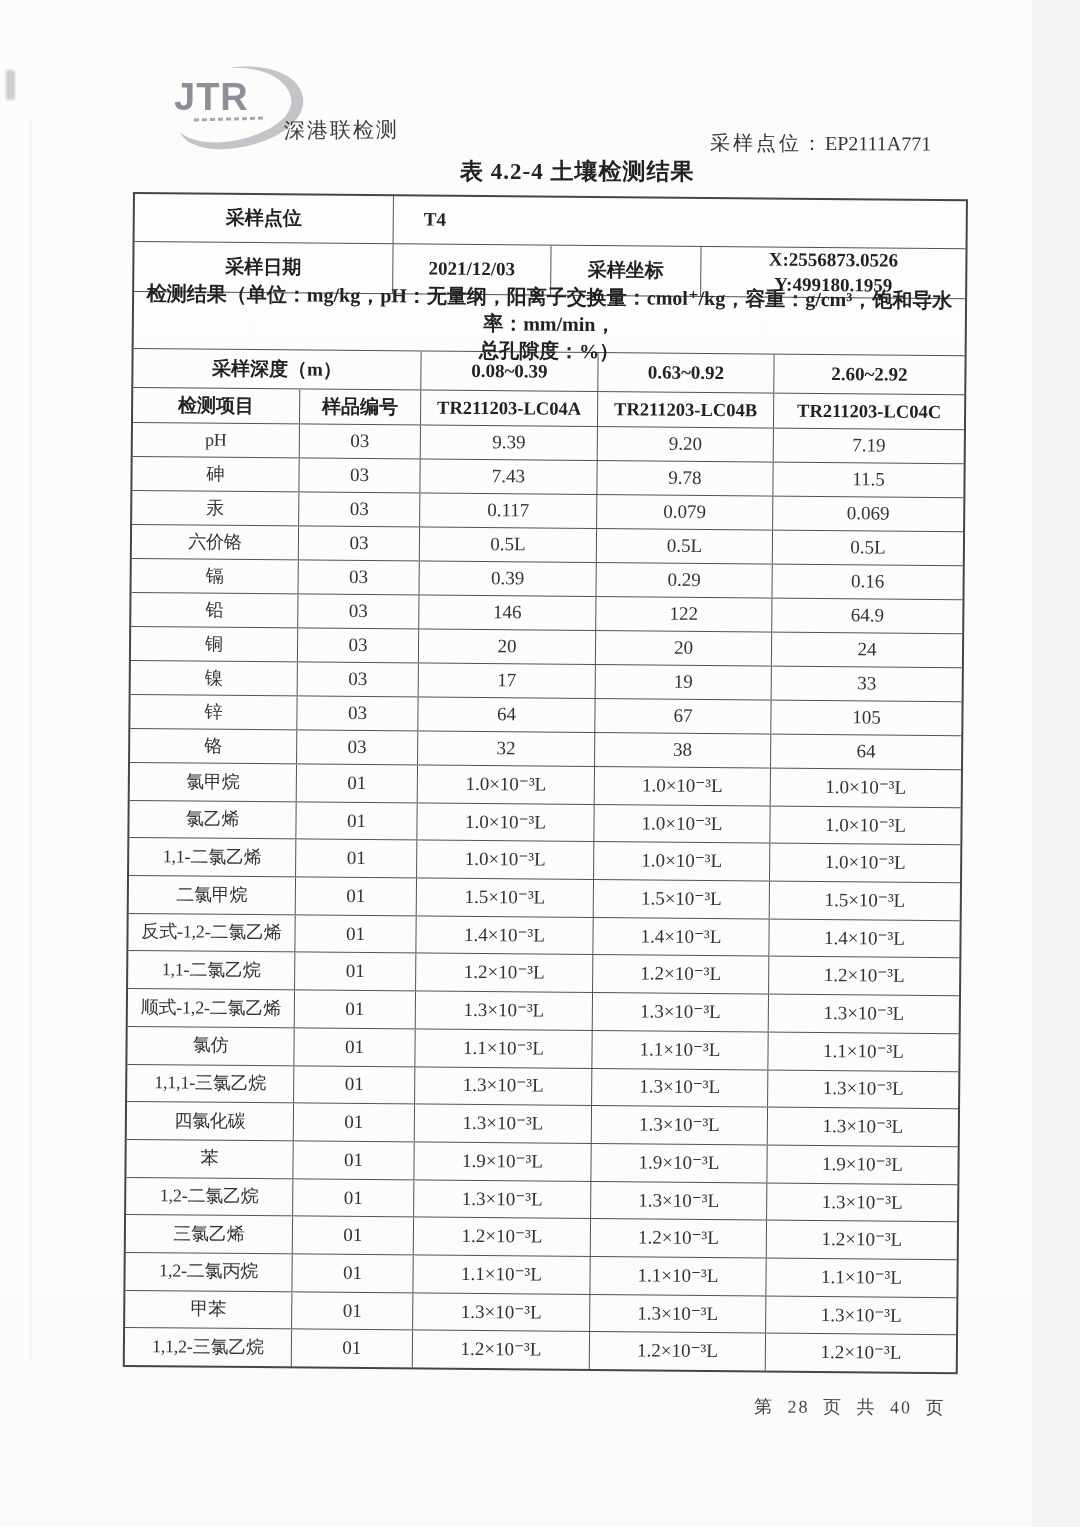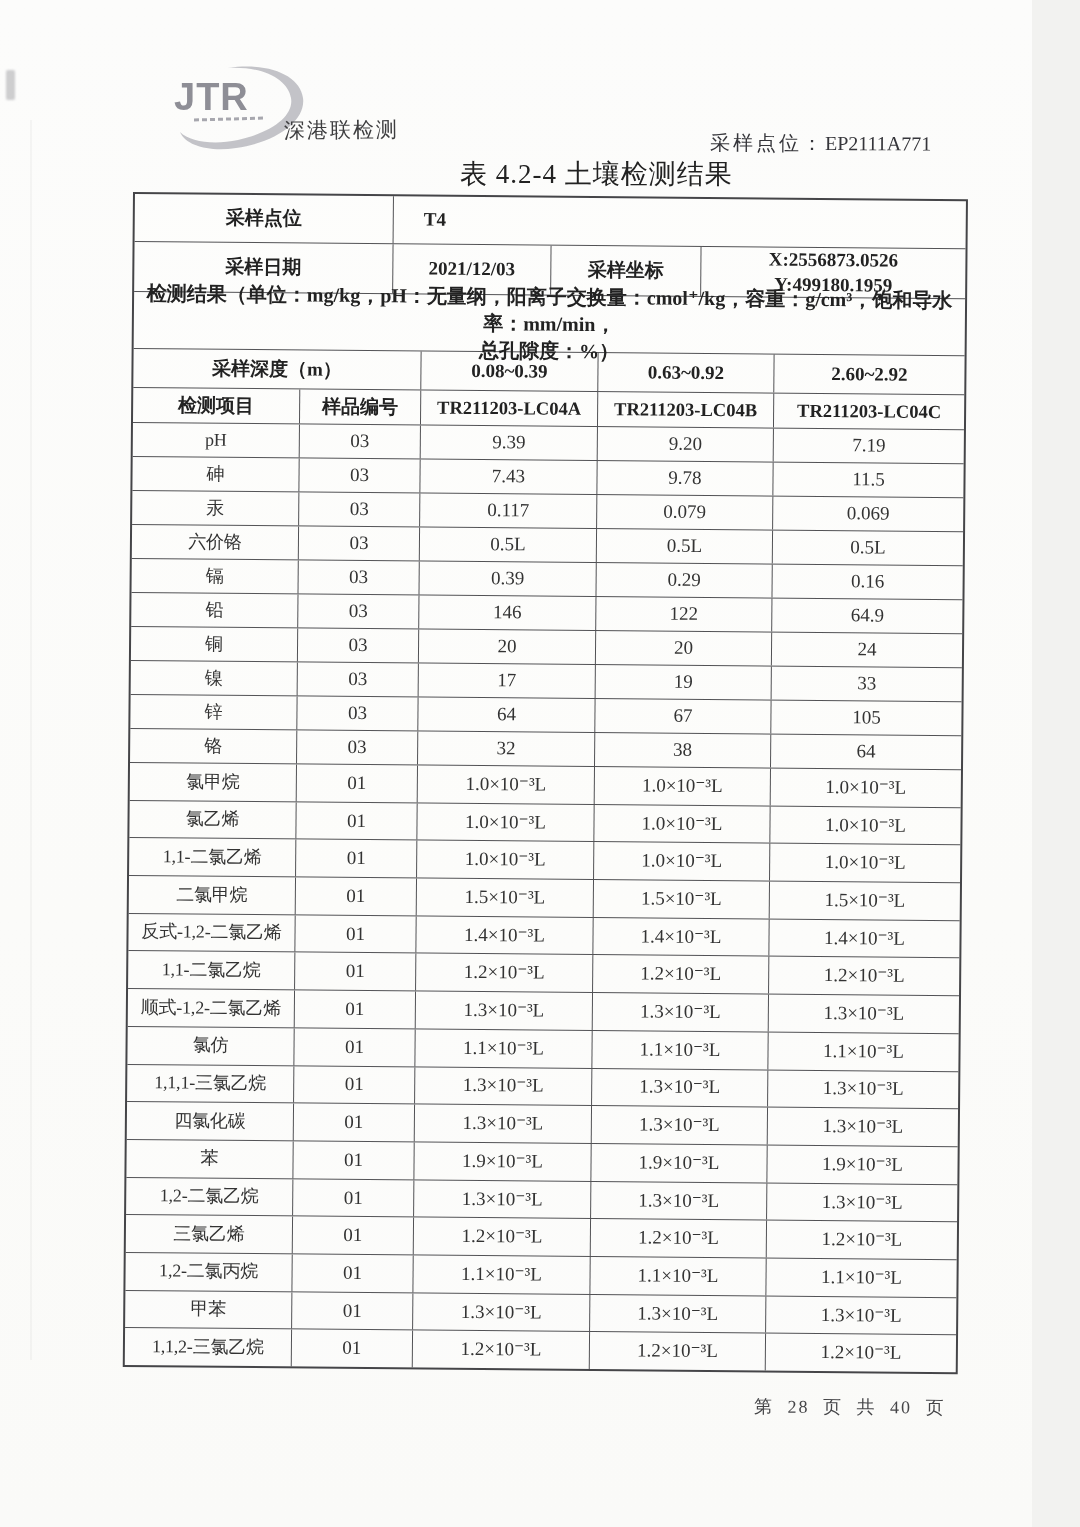--- a/index.html
+++ b/index.html
@@ -27,21 +27,21 @@
     position:absolute;left:284px;top:116px;
     font-size:21px;color:#3d3d3f;letter-spacing:2px;
     transform:rotate(-0.6deg);
   }
   .report-no{
     position:absolute;left:710px;top:130px;font-size:20px;color:#35353a;
     white-space:nowrap;transform:rotate(0.3deg);
   }
   .report-no .lbl{letter-spacing:3px;}
   .doc-title{
-    position:absolute;left:460px;top:156px;font-size:27px;font-weight:normal;
+    position:absolute;left:460px;top:156px;font-size:23px;font-weight:bold;
     color:#222;letter-spacing:1px;white-space:nowrap;
   }
   
   .tbl{
     position:absolute;left:133px;top:192px;width:835px;
     border:2px solid #454548;box-sizing:border-box;
     transform:rotate(0.5deg);transform-origin:0 0;
     background:rgba(255,255,255,.25);
   }
   .trow{display:flex;border-bottom:1px solid #525255;}

